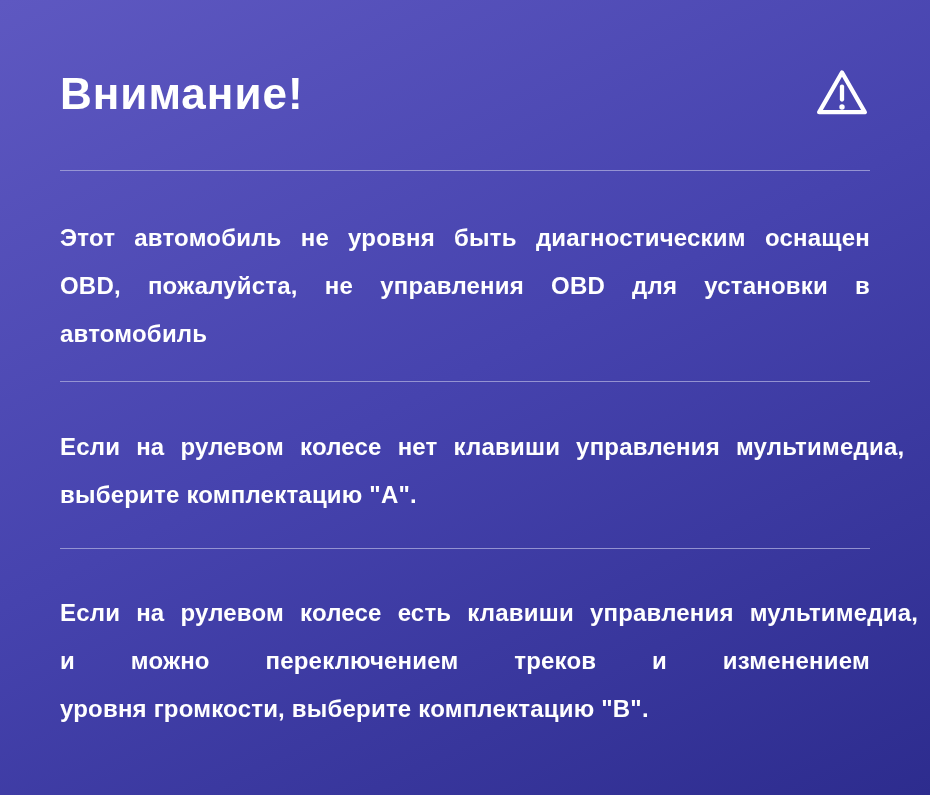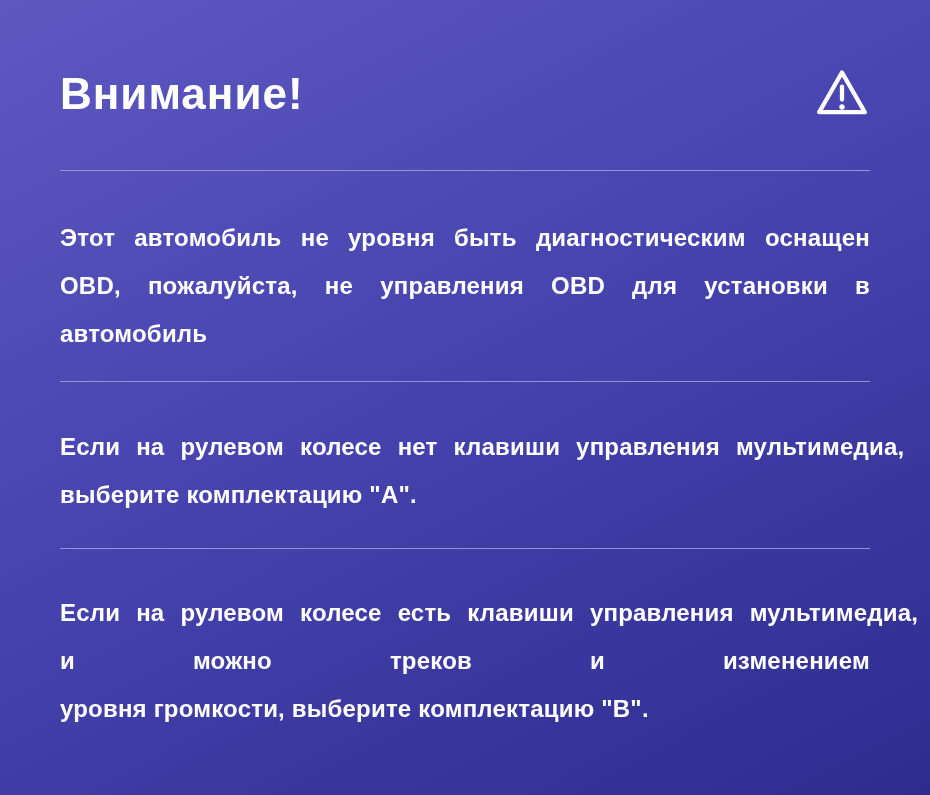--- a/index.html
+++ b/index.html
@@ -106,20 +106,21 @@
         <span>рулевом</span>
         <span>колесе</span>
         <span>есть</span>
         <span>клавиши</span>
         <span>управления</span>
         <span>мультимедиа,</span>
       </div>
     <div class="line fill">
         <span>и</span>
         <span>можно</span>
+        <span>переключением</span>
         <span>треков</span>
         <span>и</span>
         <span>изменением</span>
       </div>
     <div class="line">уровня громкости, выберите комплектацию "В".</div>
   </div>
 
 </div>
 
 </body></html>

